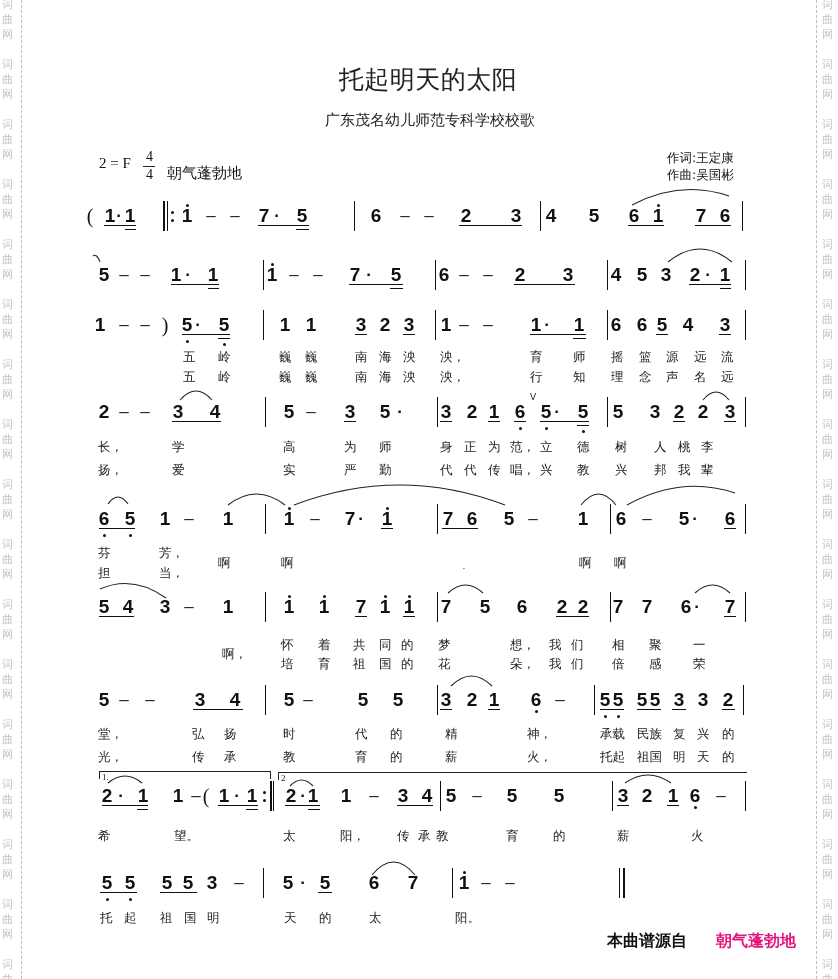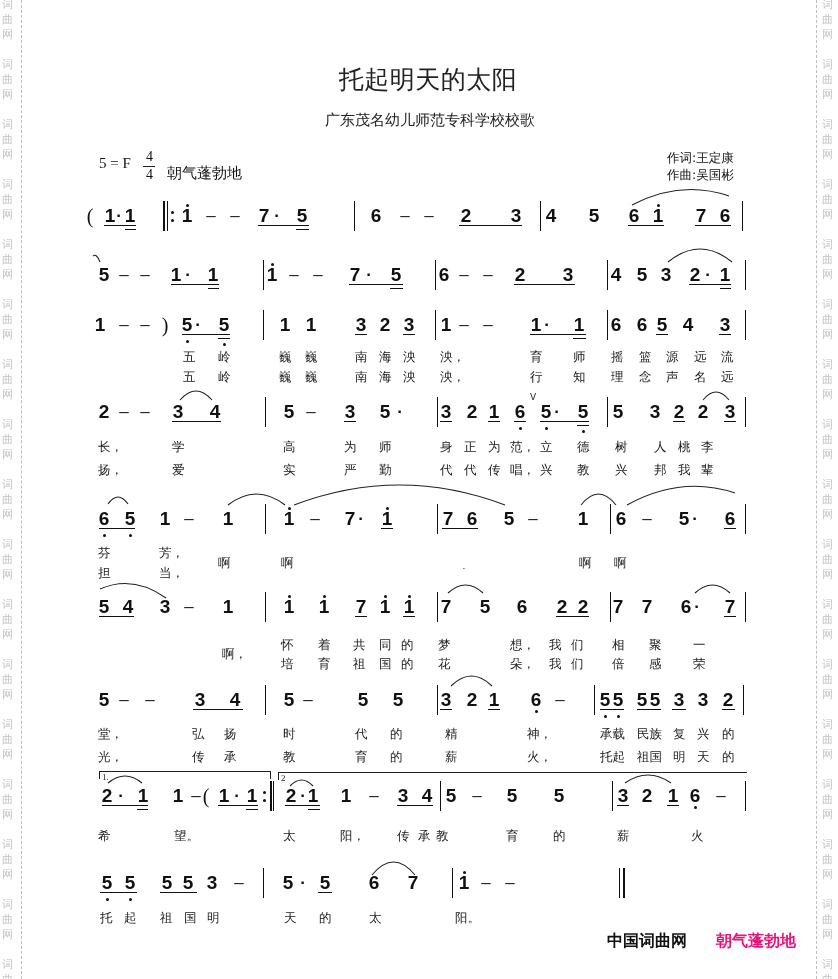--- a/index.html
+++ b/index.html
@@ -155,21 +155,21 @@
     <span class="wm-char" style="top: 869px;">网</span>
     <span class="wm-char" style="top: 899px;">词</span>
     <span class="wm-char" style="top: 914px;">曲</span>
     <span class="wm-char" style="top: 929px;">网</span>
     <span class="wm-char" style="top: 959px;">词</span>
     <span class="wm-char" style="top: 974px;">曲</span>
   </div>
 
 <div class="title">托起明天的太阳</div>
 <div class="subtitle">广东茂名幼儿师范专科学校校歌</div>
-<div class="keysig">5 = F</div>
+<div class="keysig">2 = F</div>
 <div class="ts-num" style="top:150px">4</div>
 <div class="ts-line"></div>
 <div class="ts-num" style="top:168px">4</div>
 <div class="tempo">朝气蓬勃地</div>
 <div class="credit" style="top:151px">作词:王定康</div>
 <div class="credit" style="top:168px">作曲:吴国彬</div>
 
 <svg id="slur-layer" width="838" height="979">
     <path d="M632 205 Q680.5 179.5 729 196"></path>
     <path d="M93 256 Q96.5 253 100 262"></path>
@@ -734,14 +734,14 @@
       <span class="lyric" style="left: 160px; top: 911px;">祖</span>
       <span class="lyric" style="left: 184px; top: 911px;">国</span>
       <span class="lyric" style="left: 207px; top: 911px;">明</span>
       <span class="lyric" style="left: 284px; top: 911px;">天</span>
       <span class="lyric" style="left: 319px; top: 911px;">的</span>
       <span class="lyric" style="left: 369px; top: 911px;">太</span>
       <span class="lyric" style="left: 455px; top: 911px;">阳。</span>
     </div>
   </div>
 
-<div class="footer-label">中国词曲网</div>
+<div class="footer-label">本曲谱源自</div>
 <div class="footer-site" id="footer-site" style="color: rgb(228, 20, 124);">朝气蓬勃地</div>
 
 </body></html>

